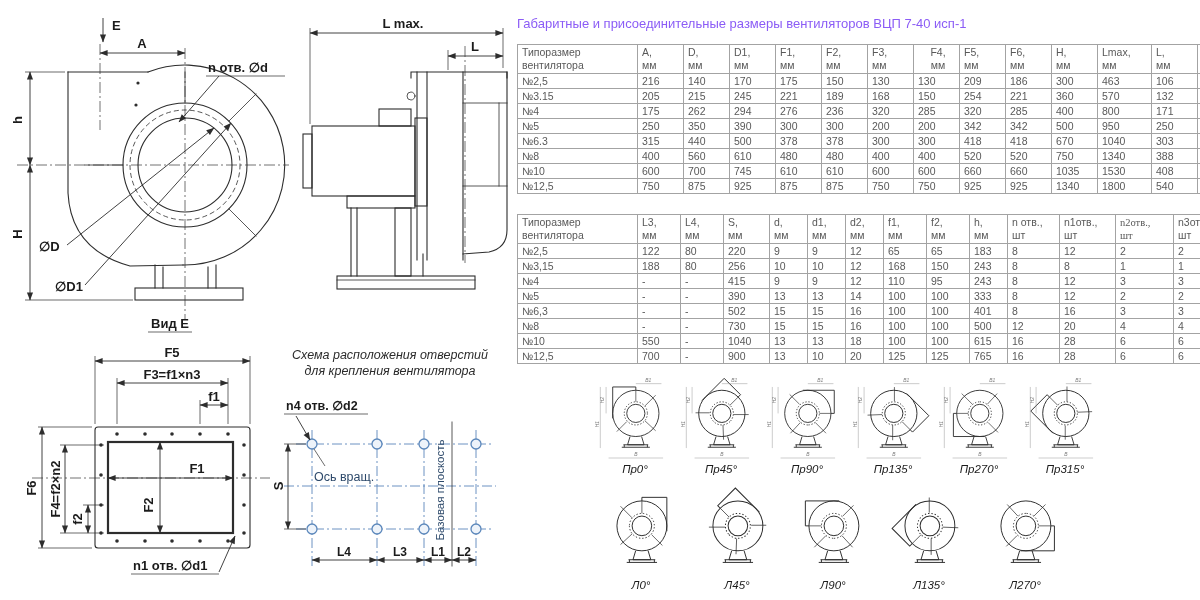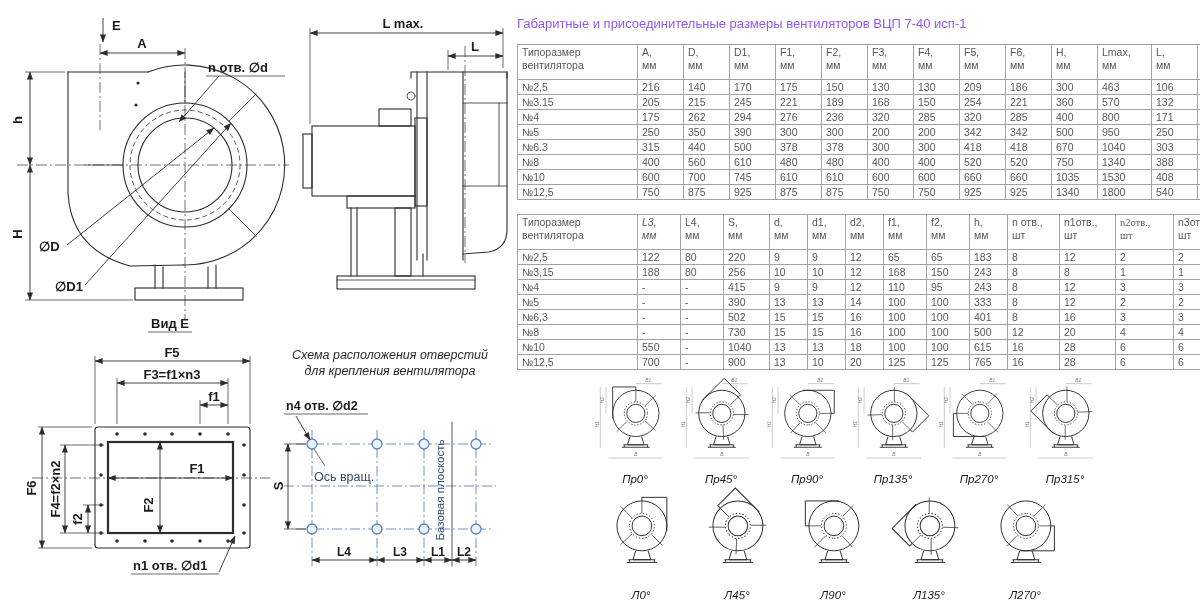--- a/index.html
+++ b/index.html
@@ -28,29 +28,29 @@
   .hole{stroke:var(--accent-blue);stroke-width:1.3;fill:#edf3fa;}
 
   #right-panel{position:absolute;left:517px;top:16px;width:682px;}
   #doc-title{position:absolute;left:0;top:0;font-size:13px;color:#8b5cf6;white-space:nowrap;}
   table.dims{border-collapse:collapse;table-layout:fixed;width:682px;position:absolute;left:0;}
   #table1{top:28px;} #table2{top:198px;}
   table.dims th,table.dims td{border:1px solid var(--table-border);color:var(--table-text);
     font-size:10.5px;font-weight:normal;text-align:left;padding:0 1px 0 4px;
     white-space:nowrap;overflow:hidden;}
   table.dims th div{line-height:13px;}
-  table.dims th{padding-top:1px;padding-bottom:7px;vertical-align:top;}
+  table.dims th{padding-top:1px;padding-bottom:1px;vertical-align:top;}
   table.dims td{height:14px;line-height:14px;}
   .orient-row{position:absolute;display:flex;}
   #orient1{left:78px;top:362px;gap:6px;}
   #orient2{left:80px;top:472px;gap:8px;}
   figure.fan{margin:0;text-align:center;}
   #orient1 figure.fan{width:80px;} #orient2 figure.fan{width:88px;}
   figure.fan svg{position:static;display:block;margin:0 auto;}
-  figcaption{font-style:italic;font-size:11.5px;color:#1c1c1c;margin-top:11px;}
+  figcaption{font-style:italic;font-size:11.5px;color:#1c1c1c;margin-top:1px;}
   .fanln{stroke:#2d2d2d;stroke-width:1.1;fill:none;}
   .mdim line{stroke:#979797;stroke-width:0.6;}
   .mdim text{font-size:6px;font-style:italic;fill:#7a7a7a;text-anchor:middle;}
 </style>
 </head>
 <body>
 
 <svg width="0" height="0" style="position:absolute" aria-hidden="true">
   <defs>
     <marker id="arw" viewBox="0 0 10 10" refX="9.5" refY="5" markerWidth="10" markerHeight="8" markerUnits="userSpaceOnUse" orient="auto-start-reverse">
@@ -253,21 +253,21 @@
             <div>мм</div>
           </th>
           <th style="width: 40px;">
             <div>F2,</div>
             <div>мм</div>
           </th>
           <th style="width: 40px;">
             <div>F3,</div>
             <div>мм</div>
           </th>
-          <th style="width: 40px;">
+          <th style="width: 40px; text-align: center;">
             <div>F4,</div>
             <div>мм</div>
           </th>
           <th style="width: 40px;">
             <div>F5,</div>
             <div>мм</div>
           </th>
           <th style="width: 40px;">
             <div>F6,</div>
             <div>мм</div>
@@ -419,21 +419,21 @@
       </tbody>
   </table>
 
   <table id="table2" class="dims">
     <thead>
         <tr>
           <th style="width: 114px;">
             <div>Типоразмер</div>
             <div>вентилятора</div>
           </th>
-          <th style="width: 37px; font-style: italic;">
+          <th style="width: 37px;">
             <div>L3,</div>
             <div>мм</div>
           </th>
           <th style="width: 37px;">
             <div>L4,</div>
             <div>мм</div>
           </th>
           <th style="width: 40px;">
             <div>S,</div>
             <div>мм</div>

